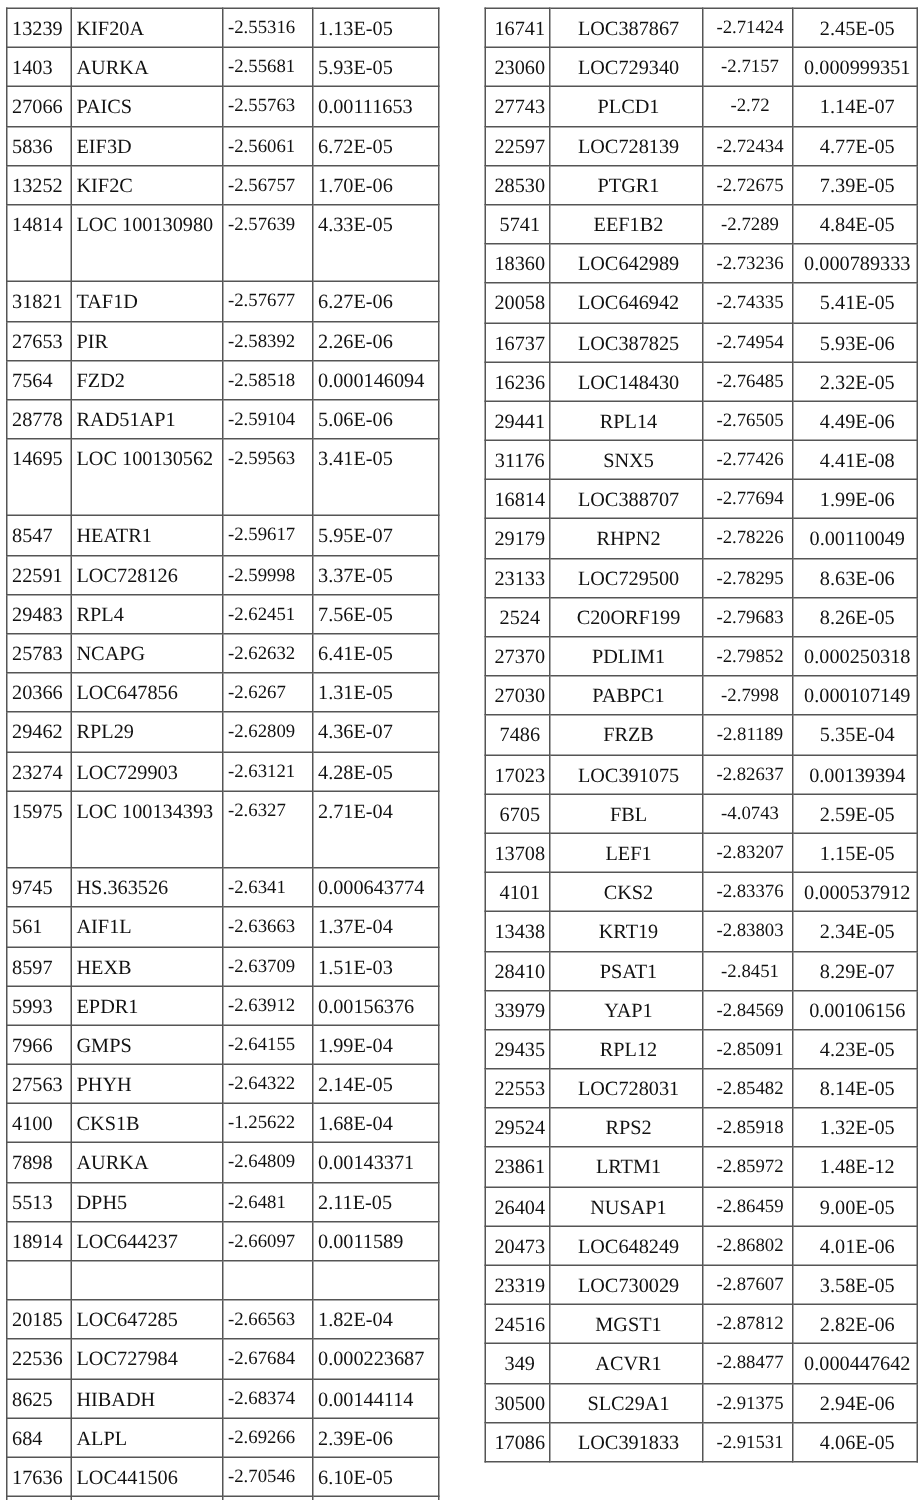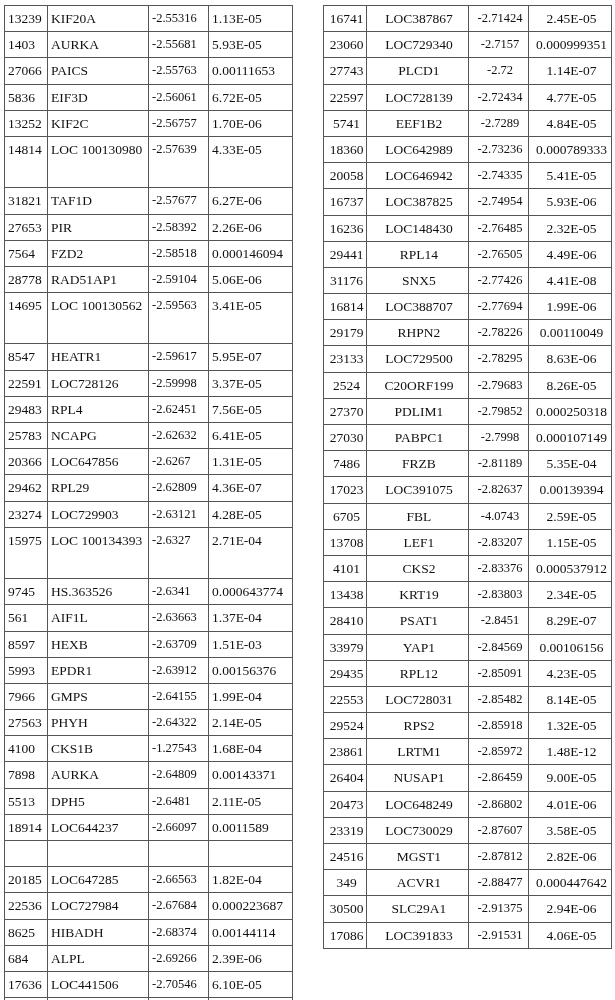--- a/index.html
+++ b/index.html
@@ -172,21 +172,21 @@
       </tr>
       <tr class="single">
         <td>27563</td>
         <td class="wrap">PHYH</td>
         <td class="fc">-2.64322</td>
         <td>2.14E-05</td>
       </tr>
       <tr class="single">
         <td>4100</td>
         <td class="wrap">CKS1B</td>
-        <td class="fc">-1.27543</td>
+        <td class="fc">-1.25622</td>
         <td>1.68E-04</td>
       </tr>
       <tr class="single">
         <td>7898</td>
         <td class="wrap">AURKA</td>
         <td class="fc">-2.64809</td>
         <td>0.00143371</td>
       </tr>
       <tr class="single">
         <td>5513</td>
@@ -271,20 +271,26 @@
         <td class="fc">-2.72</td>
         <td>1.14E-07</td>
       </tr>
       <tr class="single">
         <td>22597</td>
         <td class="wrap">LOC728139</td>
         <td class="fc">-2.72434</td>
         <td>4.77E-05</td>
       </tr>
       <tr class="single">
+        <td>28530</td>
+        <td class="wrap">PTGR1</td>
+        <td class="fc">-2.72675</td>
+        <td>7.39E-05</td>
+      </tr>
+      <tr class="single">
         <td>5741</td>
         <td class="wrap">EEF1B2</td>
         <td class="fc">-2.7289</td>
         <td>4.84E-05</td>
       </tr>
       <tr class="single">
         <td>18360</td>
         <td class="wrap">LOC642989</td>
         <td class="fc">-2.73236</td>
         <td>0.000789333</td>

